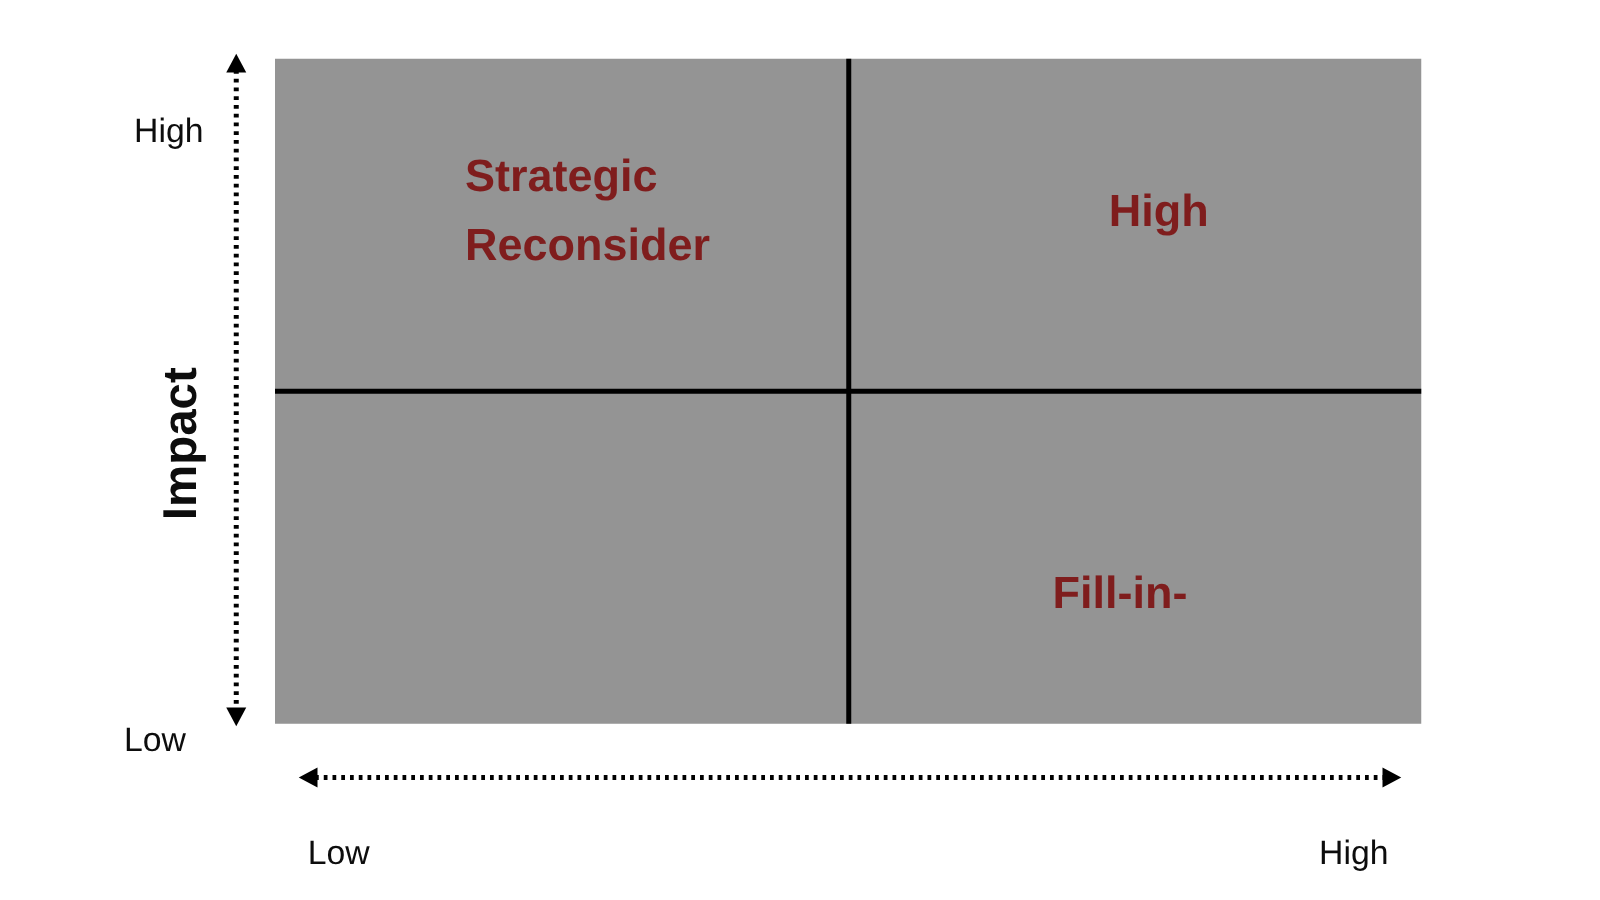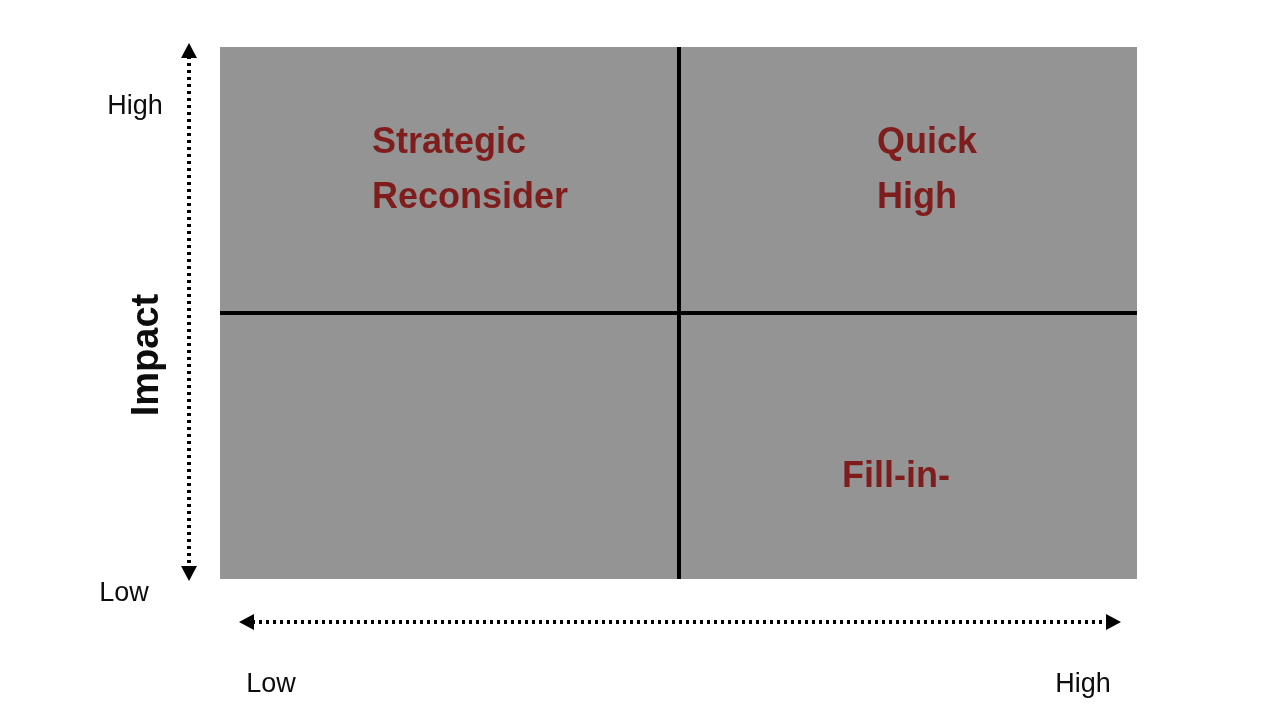--- a/index.html
+++ b/index.html
@@ -99,21 +99,20 @@
   <div class="matrix-box">
     <div class="divider-v"></div>
     <div class="divider-h"></div>
   </div>
 
   <div class="q-label q-strategic">
     <span>Strategic</span>
     <span>Reconsider</span>
   </div>
   <div class="q-label q-quick">
-    <span>Quick</span>
     <span>High</span>
   </div>
   <div class="q-label q-fillin">
     <span>Fill-in-</span>
   </div>
 
   <svg class="arrow-svg arrow-y" width="24" height="540" viewBox="0 0 24 540">
     <line x1="12" y1="14" x2="12" y2="526" stroke="#000000" stroke-width="4" stroke-dasharray="3 4"></line>
     <polygon points="12,1 4,16 20,16" fill="#000000"></polygon>
     <polygon points="12,539 4,524 20,524" fill="#000000"></polygon>

